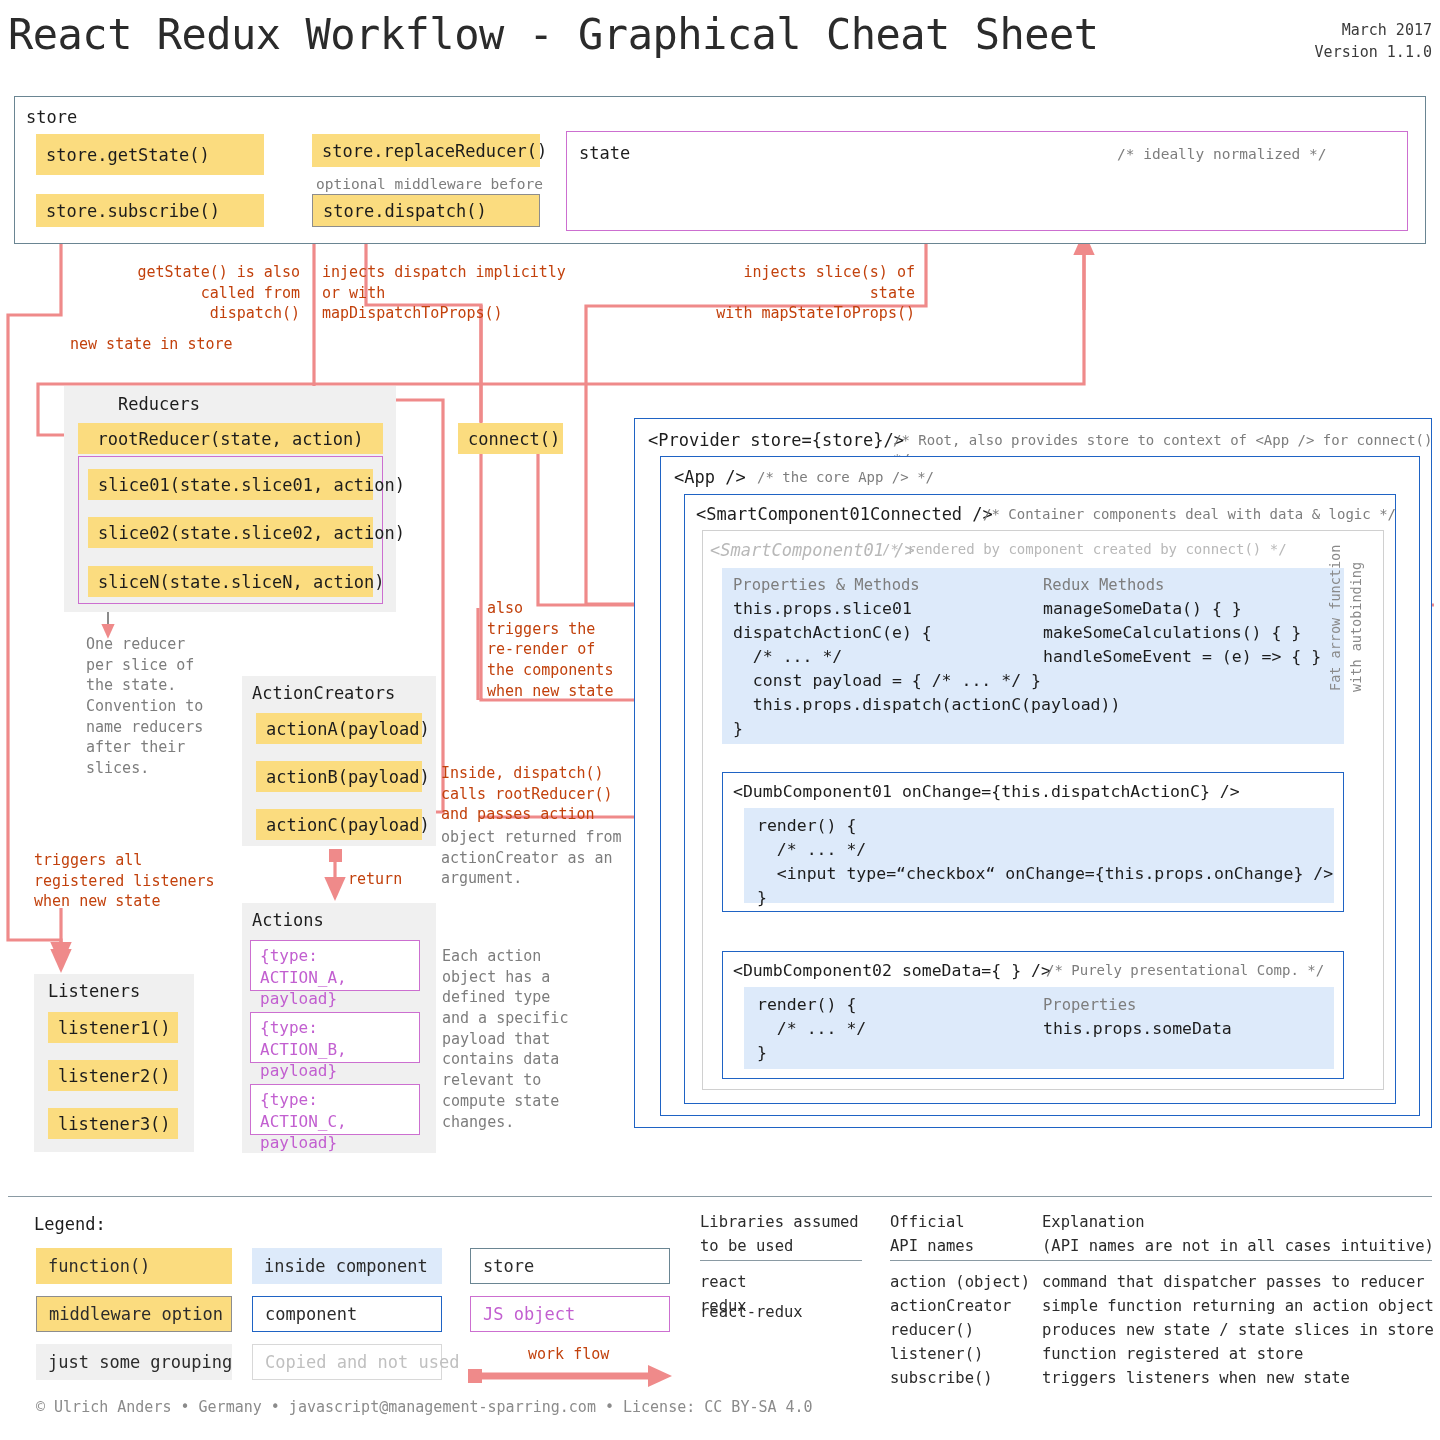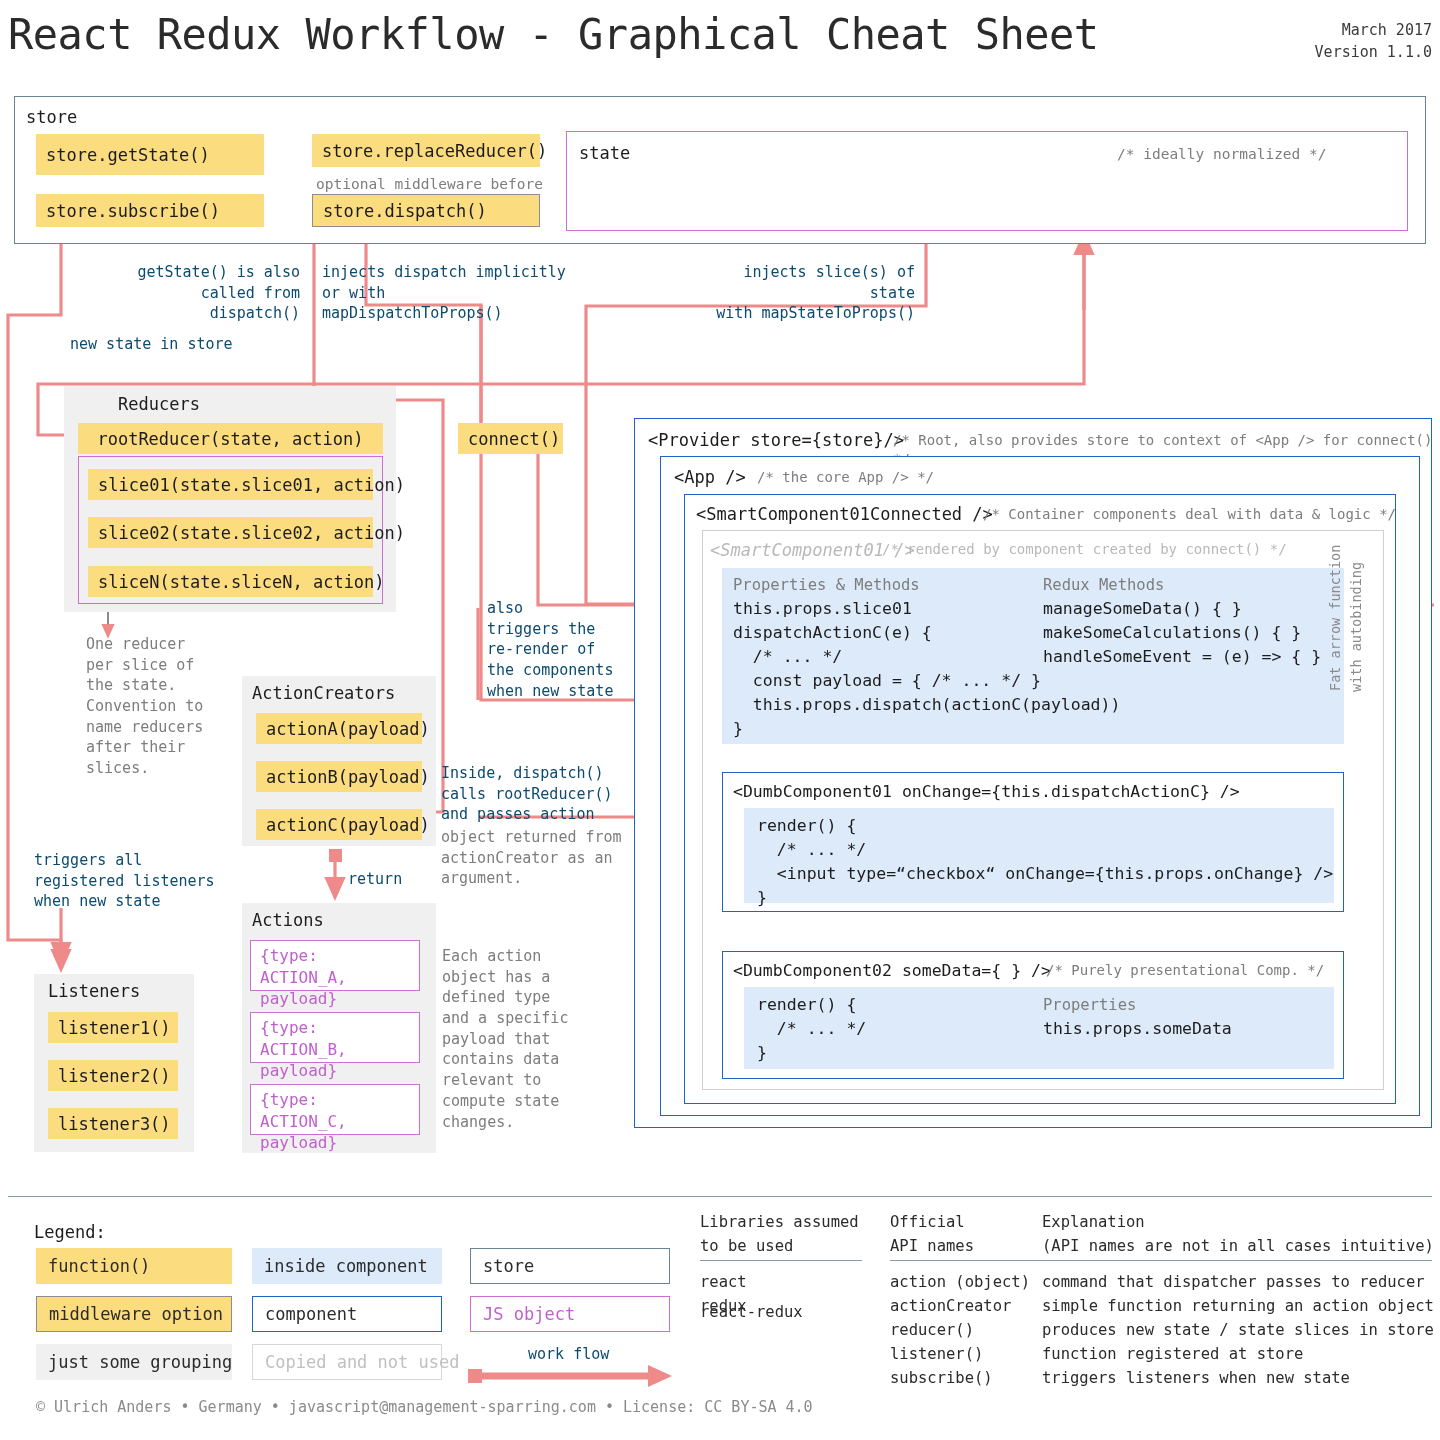--- a/index.html
+++ b/index.html
@@ -53,21 +53,21 @@
     position: absolute; border: 1.5px solid #1f63c4; background: #fff;
   }
   .insidecomp {
     position: absolute; background: #ddeafa;
   }
   .ghostbox {
     position: absolute; border: 1.5px solid #d0d0d0; background: #fff;
     color: #bdbdbd;
   }
   .note {
-    position: absolute; color: #0c4a6e; font-size: 15px; line-height: 1.38;
+    position: absolute; color: #c2410c; font-size: 15px; line-height: 1.38;
     white-space: pre-line;
   }
   .note.r { text-align: right; }
   .gnote {
     position: absolute; color: #7d7d7d; font-size: 15px; line-height: 1.38;
     white-space: pre-line;
   }
   .codetxt {
     position: absolute; font-size: 16.5px; color: #1c1c1c; white-space: pre;
     line-height: 1.45;
@@ -311,21 +311,21 @@
 <div class="gnote" style="left:1046px; top:961px; font-size:14px;">/* Purely presentational Comp. */</div>
 <div class="insidecomp" style="left:744px; top:987px; width:590px; height:82px;"></div>
 <div class="codetxt" style="left:757px; top:993px;">render() {</div>
 <div class="codetxt" style="left:757px; top:1017px;">  /* ... */</div>
 <div class="codetxt" style="left:757px; top:1041px;">}</div>
 <div class="gnote" style="left:1043px; top:995px; font-size:15.5px;">Properties</div>
 <div class="codetxt" style="left:1043px; top:1017px;">this.props.someData</div>
 
 <div id="legend-rule"></div>
 <div id="legend">
-  <div class="lbl" style="left:34px; top:22px;">Legend:</div>
+  <div class="lbl" style="left:34px; top:14px;">Legend:</div>
 
   <div class="lgbox" style="left:36px; top:48px; width:196px; height:36px; background:#fbdc7f;">function()</div>
   <div class="lgbox" style="left:36px; top:96px; width:196px; height:36px; background:#fbdc7f; border:1.5px solid #8d8d8d;">middleware option</div>
   <div class="lgbox" style="left:36px; top:144px; width:196px; height:36px; background:#f0f0f0;">just some grouping</div>
 
   <div class="lgbox" style="left:252px; top:48px; width:190px; height:36px; background:#ddeafa;">inside component</div>
   <div class="lgbox" style="left:252px; top:96px; width:190px; height:36px; background:#fff; border:1.5px solid #1f63c4;">component</div>
   <div class="lgbox" style="left:252px; top:144px; width:190px; height:36px; background:#fff; border:1.5px solid #d8d8d8; color:#c0c0c0;">Copied and not used</div>
 
   <div class="lgbox" style="left:470px; top:48px; width:200px; height:36px; background:#fff; border:1.5px solid #6a8592;">store</div>

